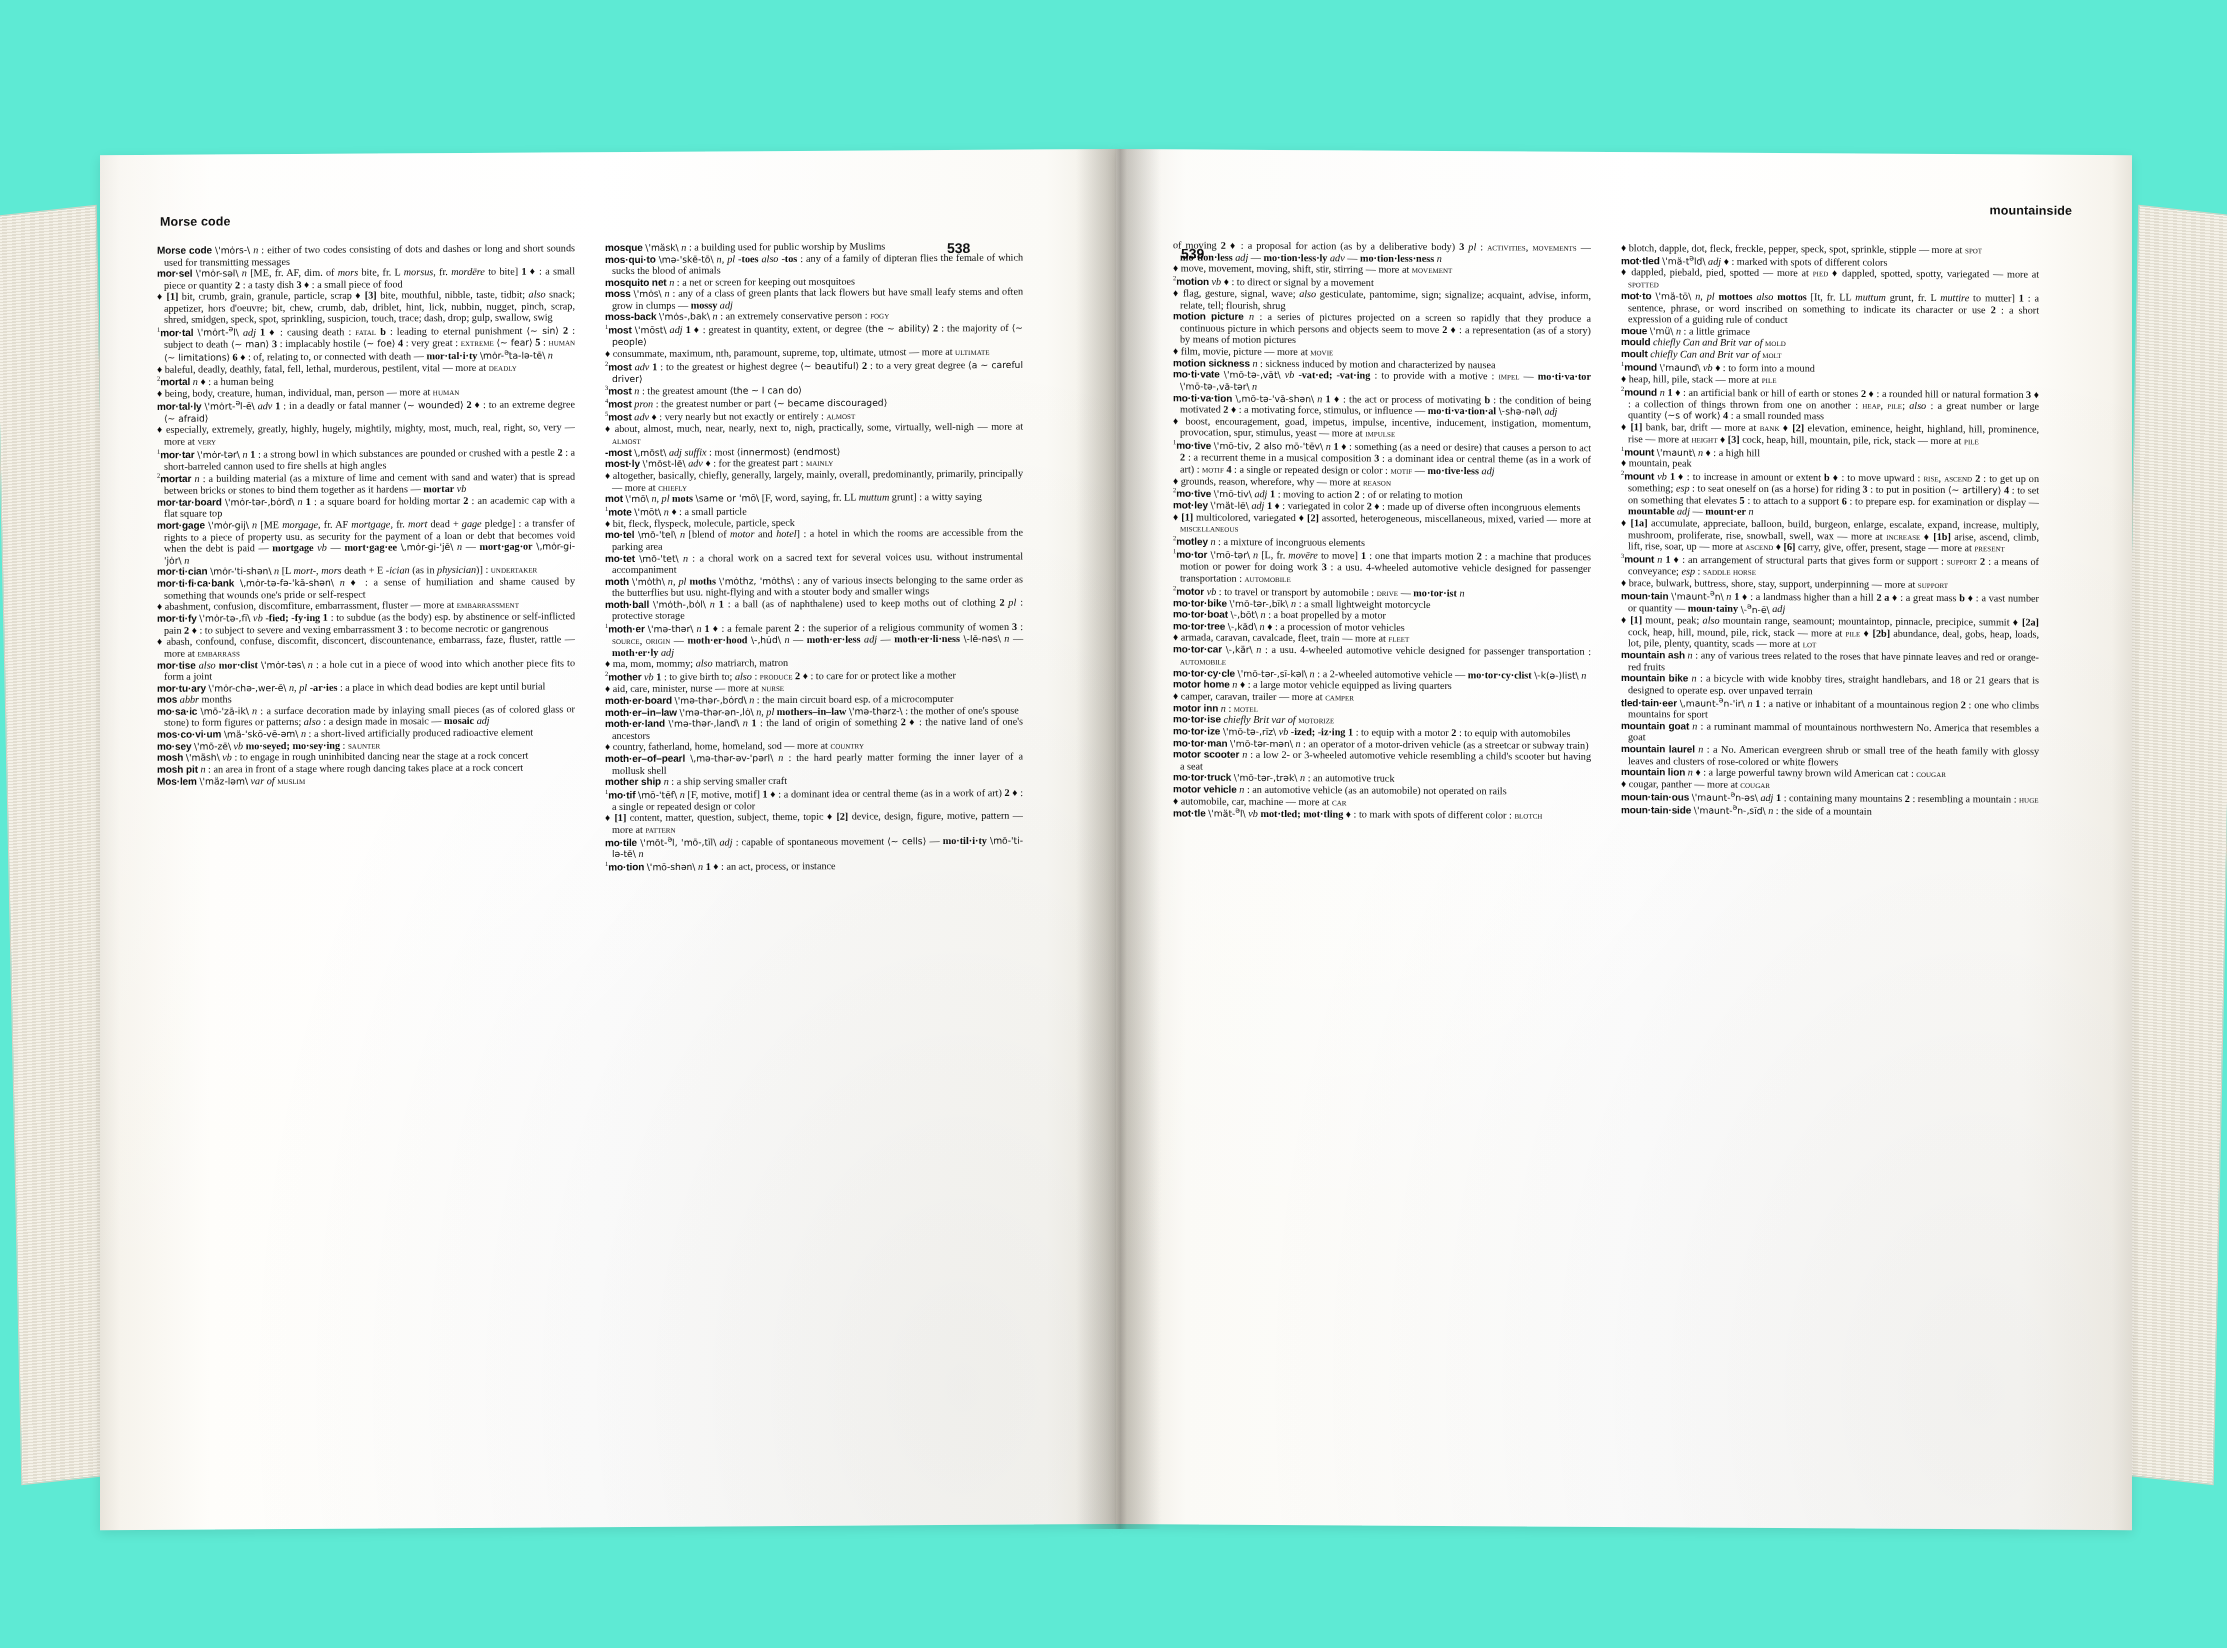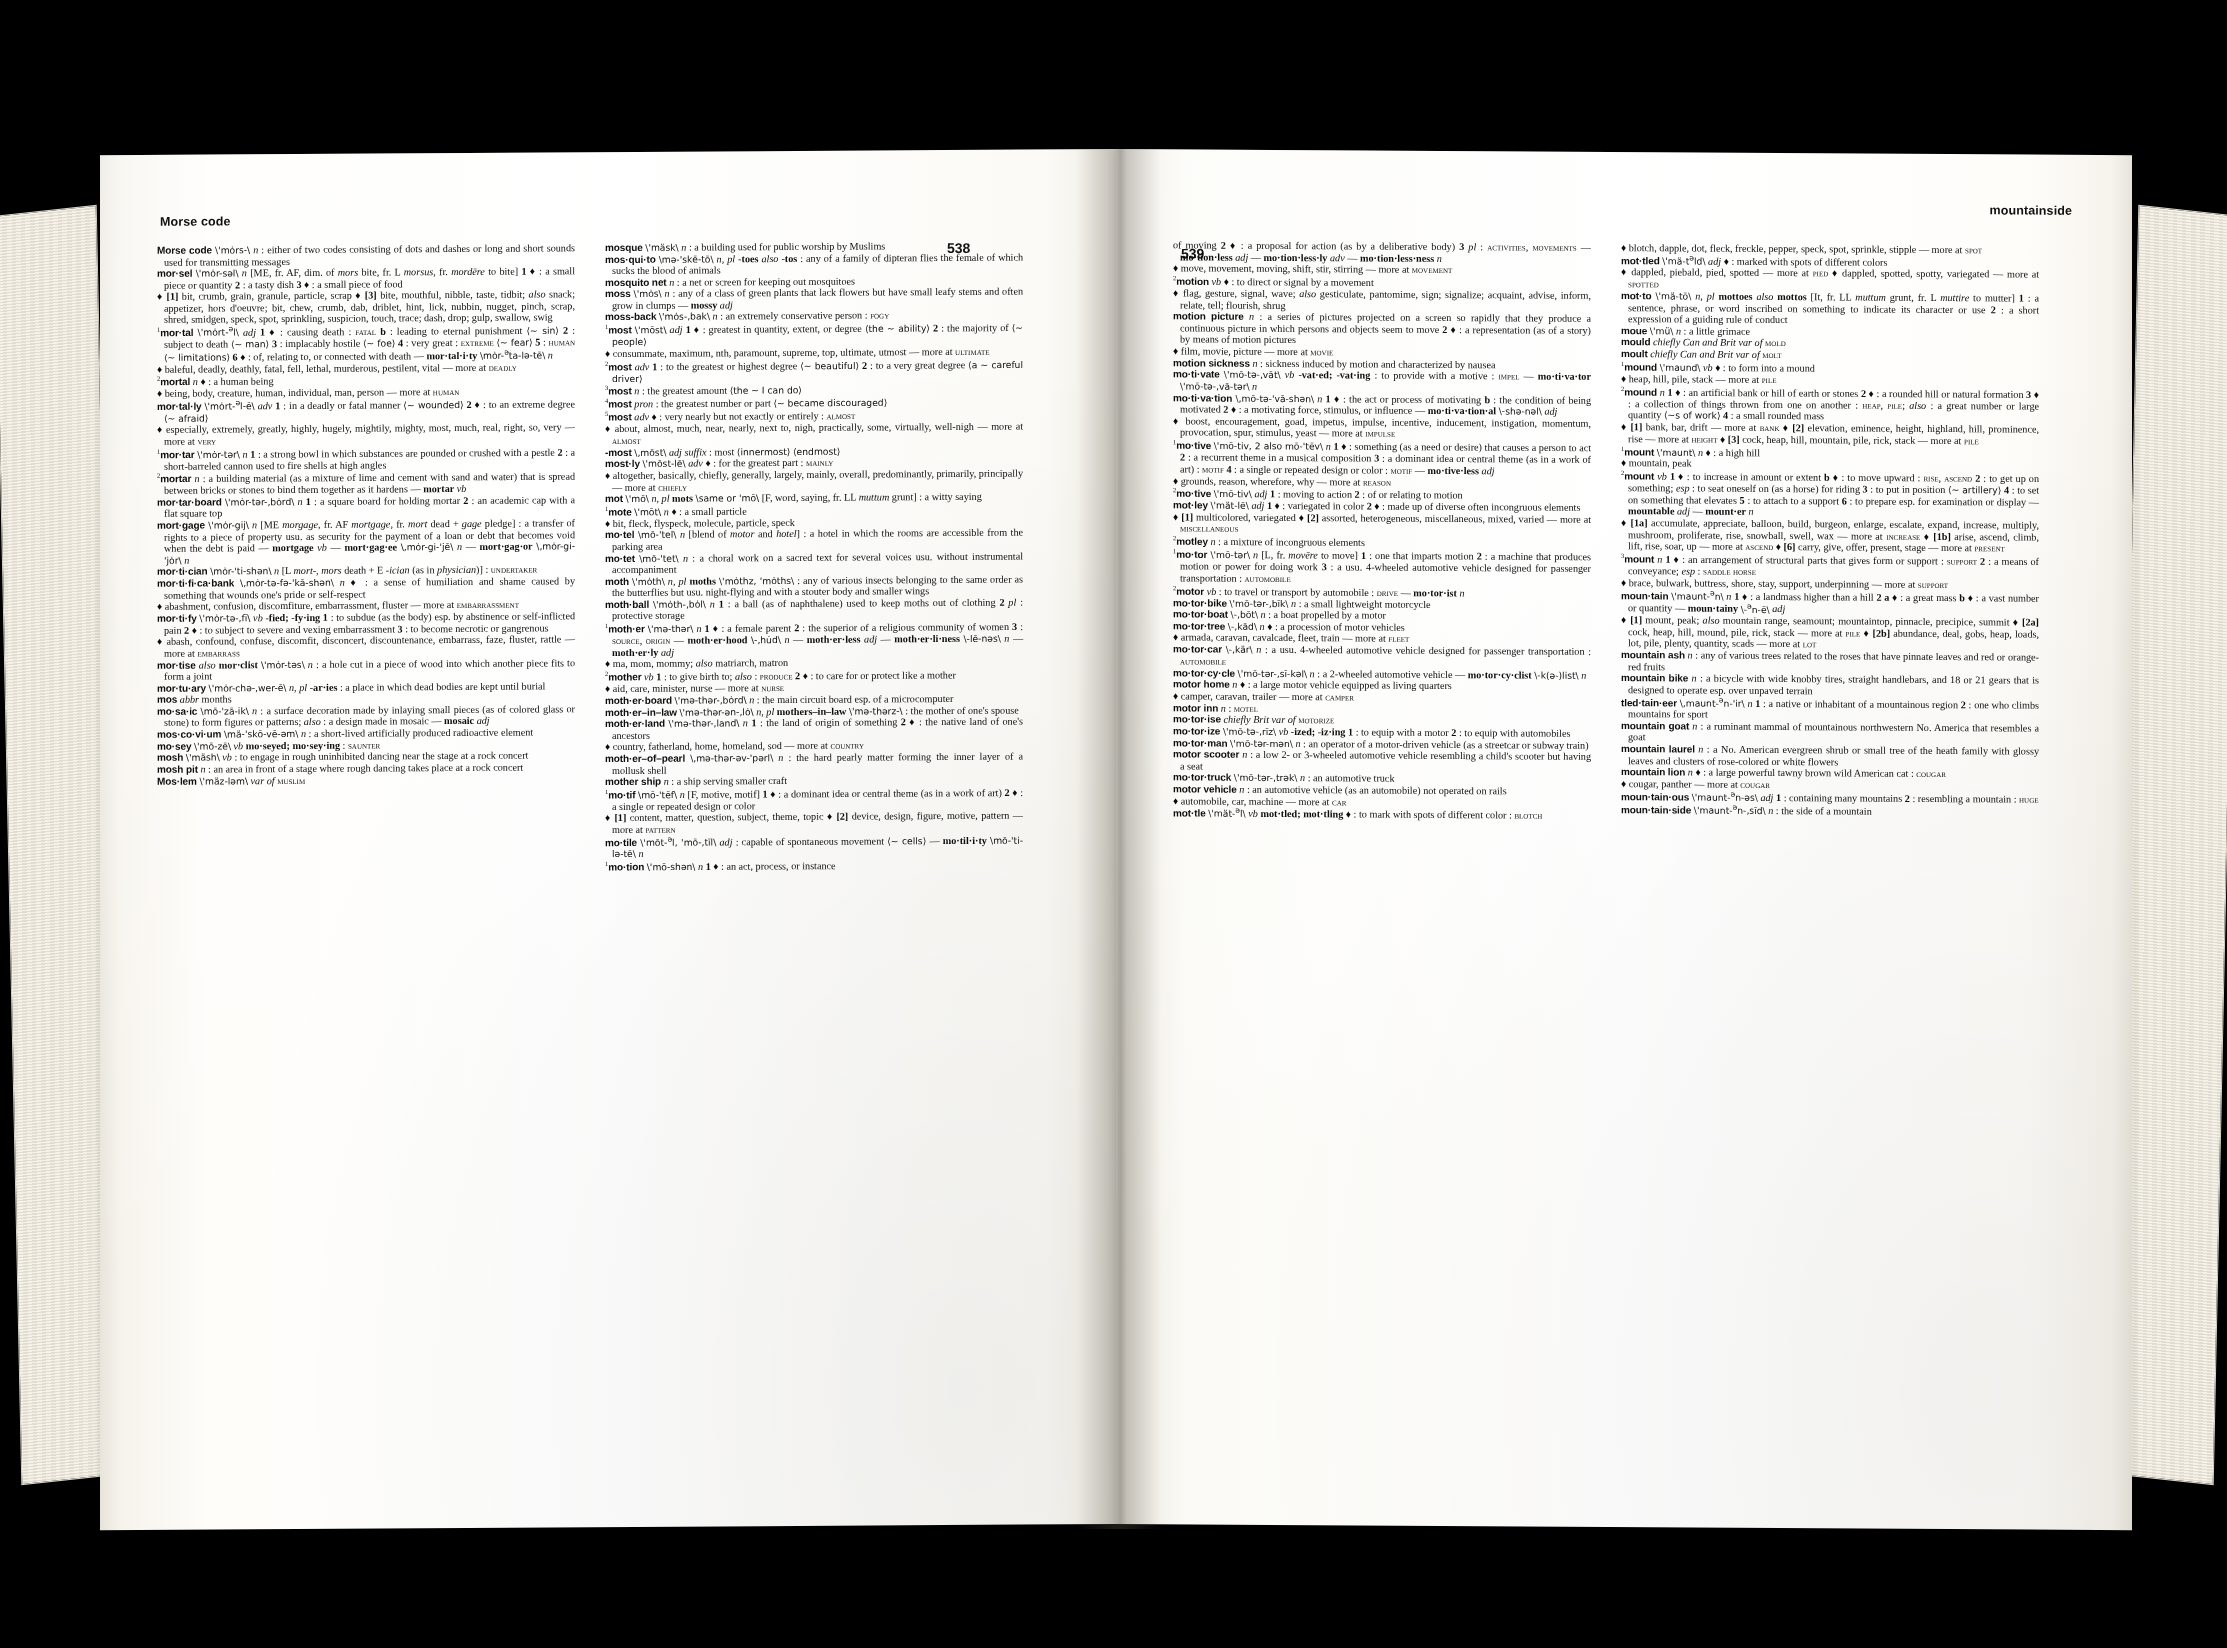--- a/index.html
+++ b/index.html
@@ -4,21 +4,21 @@
 <style>
   html, body {
     margin: 0;
     padding: 0;
     background: #ffffff;
   }
   #page {
     position: relative;
     width: 2227px;
     height: 1648px;
-    background: #000000;
+    background: #5eead4;
     overflow: hidden;
     font-family: "Liberation Serif", serif;
   }
 
   
   .book {
     position: absolute;
     left: 100px;
     top: 149px;
     width: 2032px;

